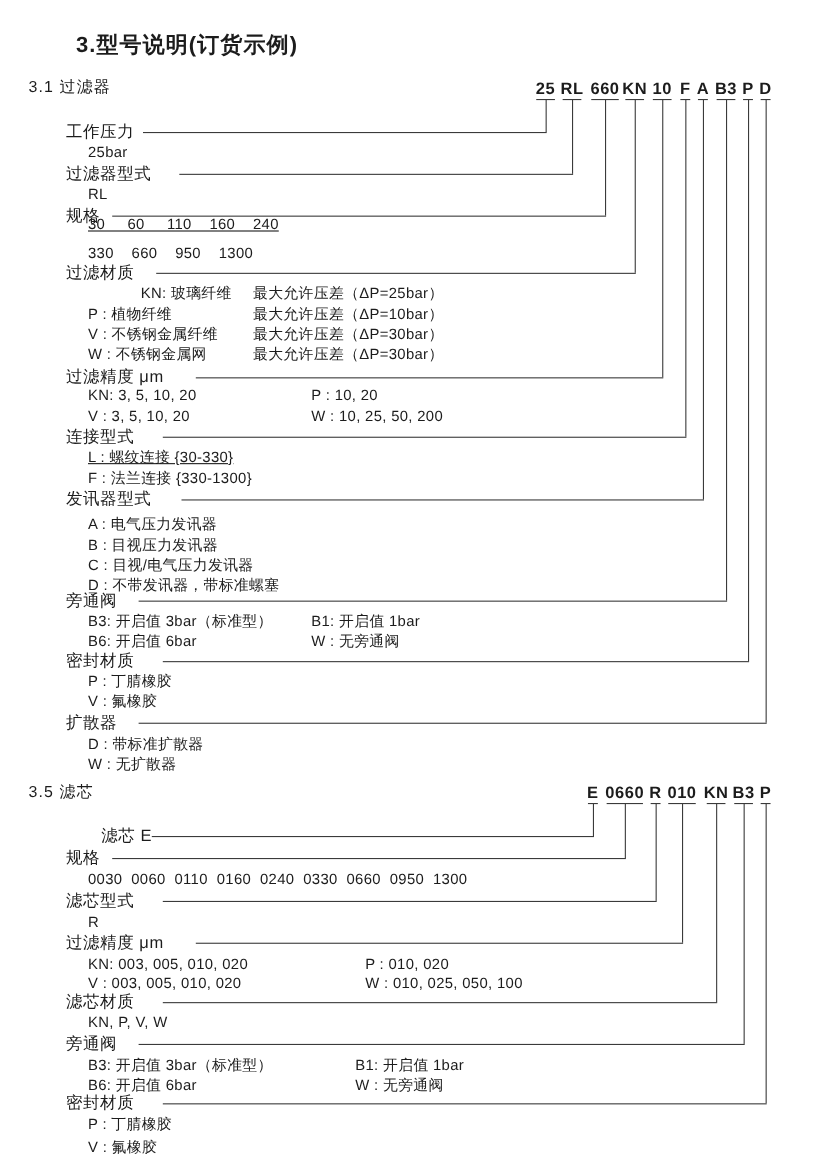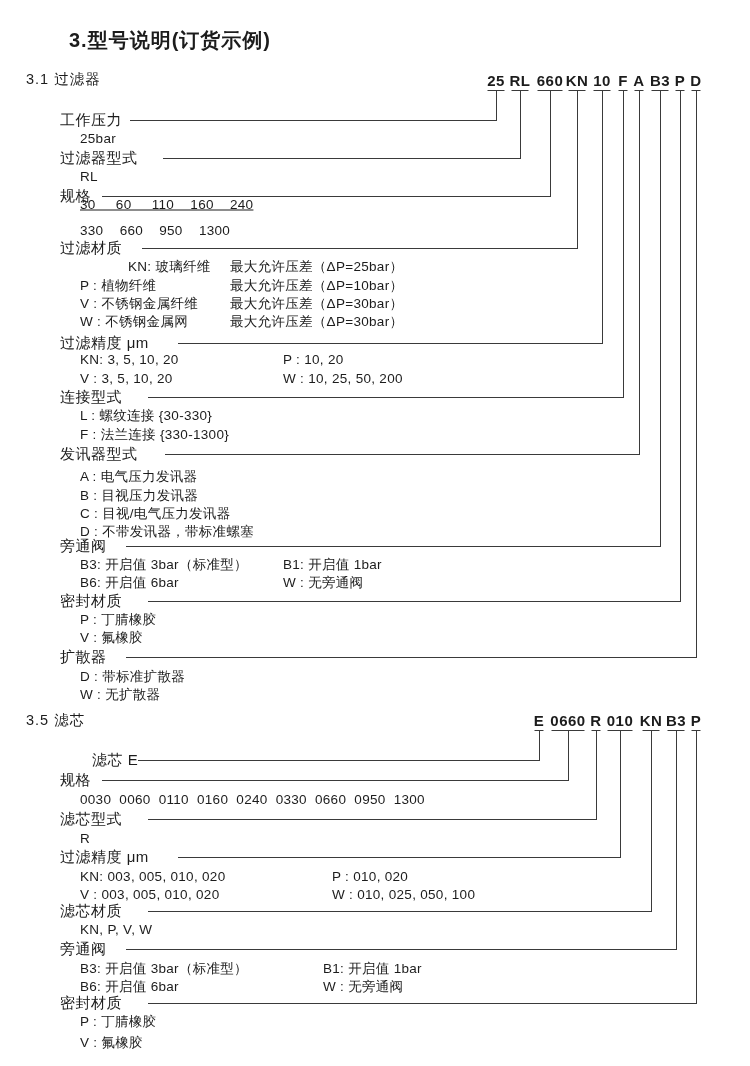--- a/index.html
+++ b/index.html
@@ -109,21 +109,21 @@
       <div class="abs field-label" style="left: 60px; top: 343px;">过滤精度 μm</div>
       <div class="abs hline" style="left: 178px; top: 343px; width: 425px;"></div>
       <div class="abs vline" style="left: 602px; top: 90px; height: 253px;"></div>
       <div class="abs sub-text" style="left: 80px; top: 359px;">KN: 3, 5, 10, 20</div>
       <div class="abs sub-text" style="left: 283px; top: 359px; text-align: center;">P : 10, 20</div>
       <div class="abs sub-text" style="left: 80px; top: 378px;">V : 3, 5, 10, 20</div>
       <div class="abs sub-text" style="left: 283px; top: 378px;">W : 10, 25, 50, 200</div>
       <div class="abs field-label" style="left: 60px; top: 397px;">连接型式</div>
       <div class="abs hline" style="left: 148px; top: 397px; width: 476px;"></div>
       <div class="abs vline" style="left: 623px; top: 90px; height: 307px;"></div>
-      <div class="abs sub-text" style="left: 80px; top: 416px;">L : 螺纹连接 {30-330}</div>
+      <div class="abs sub-text" style="left: 80px; top: 416px; text-decoration: underline;">L : 螺纹连接 {30-330}</div>
       <div class="abs sub-text" style="left: 80px; top: 435px;">F : 法兰连接 {330-1300}</div>
       <div class="abs field-label" style="left: 60px; top: 454px;">发讯器型式</div>
       <div class="abs hline" style="left: 165px; top: 454px; width: 475px;"></div>
       <div class="abs vline" style="left: 639px; top: 90px; height: 364px;"></div>
       <div class="abs sub-text" style="left: 80px; top: 477px;">A : 电气压力发讯器</div>
       <div class="abs sub-text" style="left: 80px; top: 496px;">B : 目视压力发讯器</div>
       <div class="abs sub-text" style="left: 80px; top: 514px;">C : 目视/电气压力发讯器</div>
       <div class="abs sub-text" style="left: 80px; top: 532px;">D : 不带发讯器，带标准螺塞</div>
       <div class="abs field-label" style="left: 60px; top: 546px;">旁通阀</div>
       <div class="abs hline" style="left: 126px; top: 546px; width: 535px;"></div>

